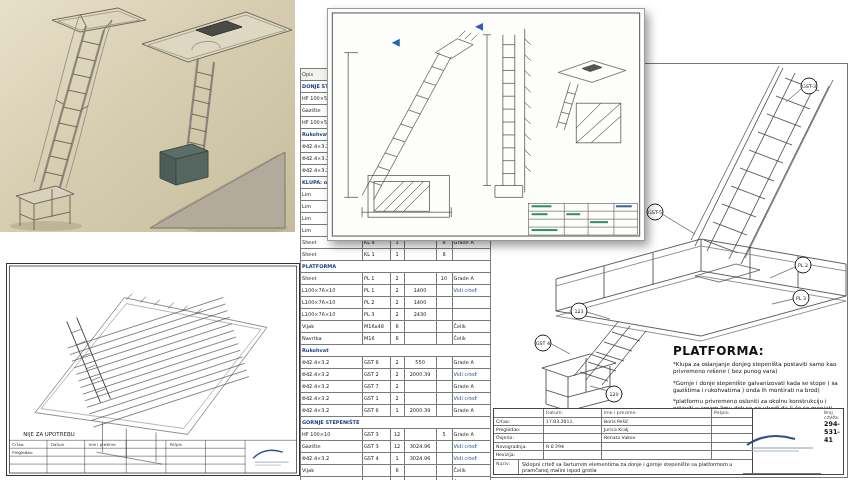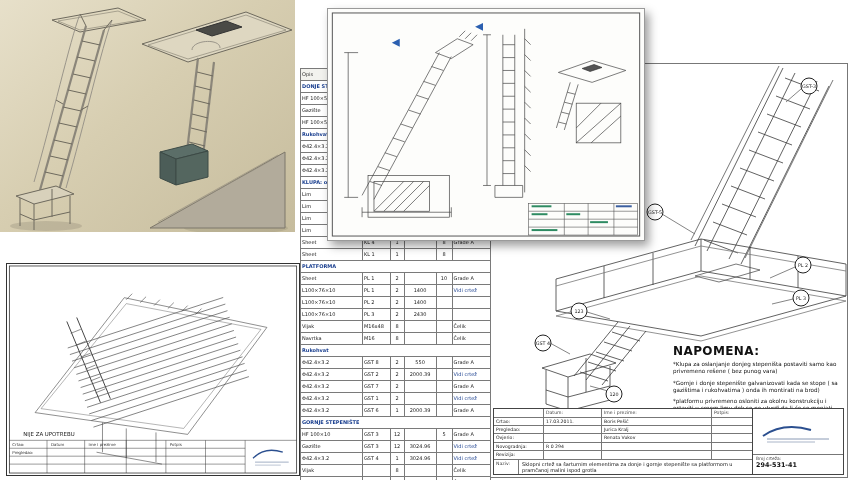--- a/index.html
+++ b/index.html
@@ -54,21 +54,21 @@
   
   #main-tb{position:absolute;left:3px;right:3px;bottom:2px;border:1px solid #444;background:#fff;display:flex;z-index:8;}
   .tb-left{flex:1;border-right:1px solid #444;display:flex;flex-direction:column;}
   .tbrow{display:grid;grid-template-columns:50px 58px 110px 1fr;border-bottom:1px solid #777;}
   .tbrow>div{border-right:1px solid #777;font-size:4.6px;line-height:7.4px;height:7.4px;padding:0 2px;overflow:hidden;white-space:nowrap;}
   .tbrow>div:last-child{border-right:none;}
   .tbrow .h{color:#444;}
   .naziv{display:flex;flex:1;}
   .naziv .nl{width:20px;border-right:1px solid #777;font-size:4.6px;padding:1px 2px;color:#444;}
   .naziv .nt{flex:1;font-size:5px;line-height:1.25;padding:1px 3px;color:#111;}
-  .tb-right{width:90px;display:flex;flex-direction:column;justify-content:flex-end;}
+  .tb-right{width:90px;display:flex;justify-content:flex-end;}
   .logo-box{flex:1;display:flex;align-items:center;justify-content:center;border-bottom:1px solid #777;}
   .broj{height:17px;padding:1px 3px;}
   .broj .bl{font-size:4.4px;color:#444;}
   .broj .bv{font-size:6.4px;font-weight:bold;color:#111;}
 
   svg text{font-family:"DejaVu Sans","Liberation Sans",sans-serif;}
 </style>
 </head>
 <body>
 
@@ -643,21 +643,21 @@
       <div class="balloon" style="left: 319px; top: 22px;">GST-3</div>
       <div class="balloon" style="left: 165px; top: 148px;">GST-5</div>
       <div class="balloon" style="left: 313px; top: 201px;">PL 2</div>
       <div class="balloon" style="left: 311px; top: 234px;">PL 3</div>
       <div class="balloon" style="left: 89px; top: 247px;">123</div>
       <div class="balloon" style="left: 53px; top: 279px;">GST 4</div>
       <div class="balloon" style="left: 124px; top: 330px;">120</div>
     </div>
 
   <div id="napomena">
-    <h3>NAPOMENA:</h3>
+    <h3>PLATFORMA:</h3>
     <div id="napomena-body">
         <p>*Klupa za oslanjanje donjeg stepeništa postaviti samo kao privremeno rešene ( bez punog vara)</p>
         <p>*Gornje i donje stepenište galvanizovati kada se stope ( sa gazištima i rukohvatima ) onda ih montirati na brod)</p>
         <p>*platformu privremeno osloniti za okolnu konstrukciju i ostaviti u crnom limu dok se ne utvrdi da li će se menjati, nakon čega će se naknadno galvanizovati i trajno pričvrstiti za konstrukciju</p>
       </div>
   </div>
 
   <div id="main-tb">
     <div class="tb-left">
       <div class="tbrow">

